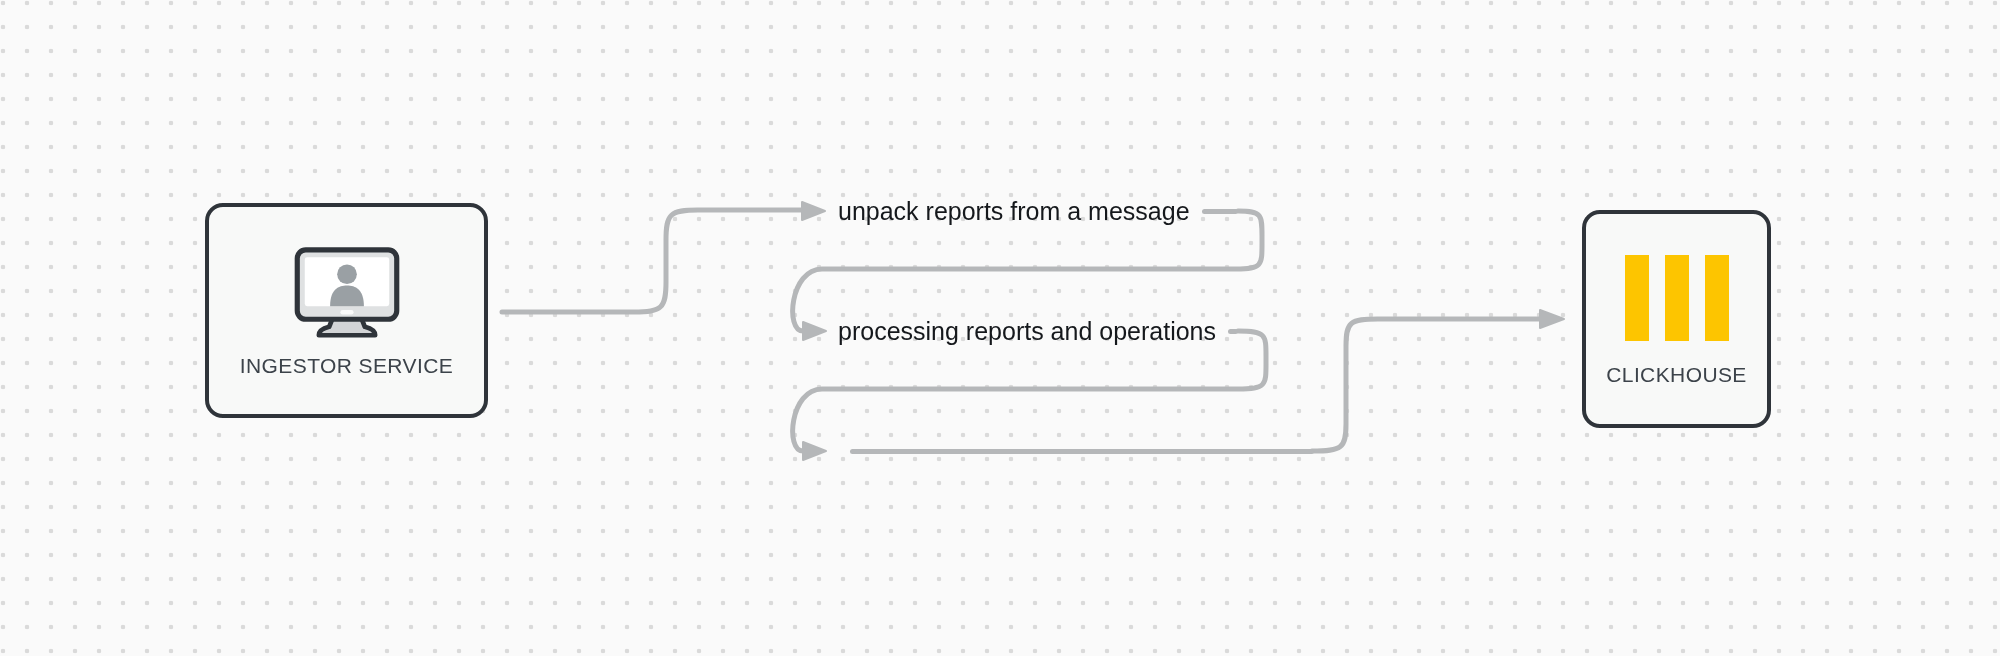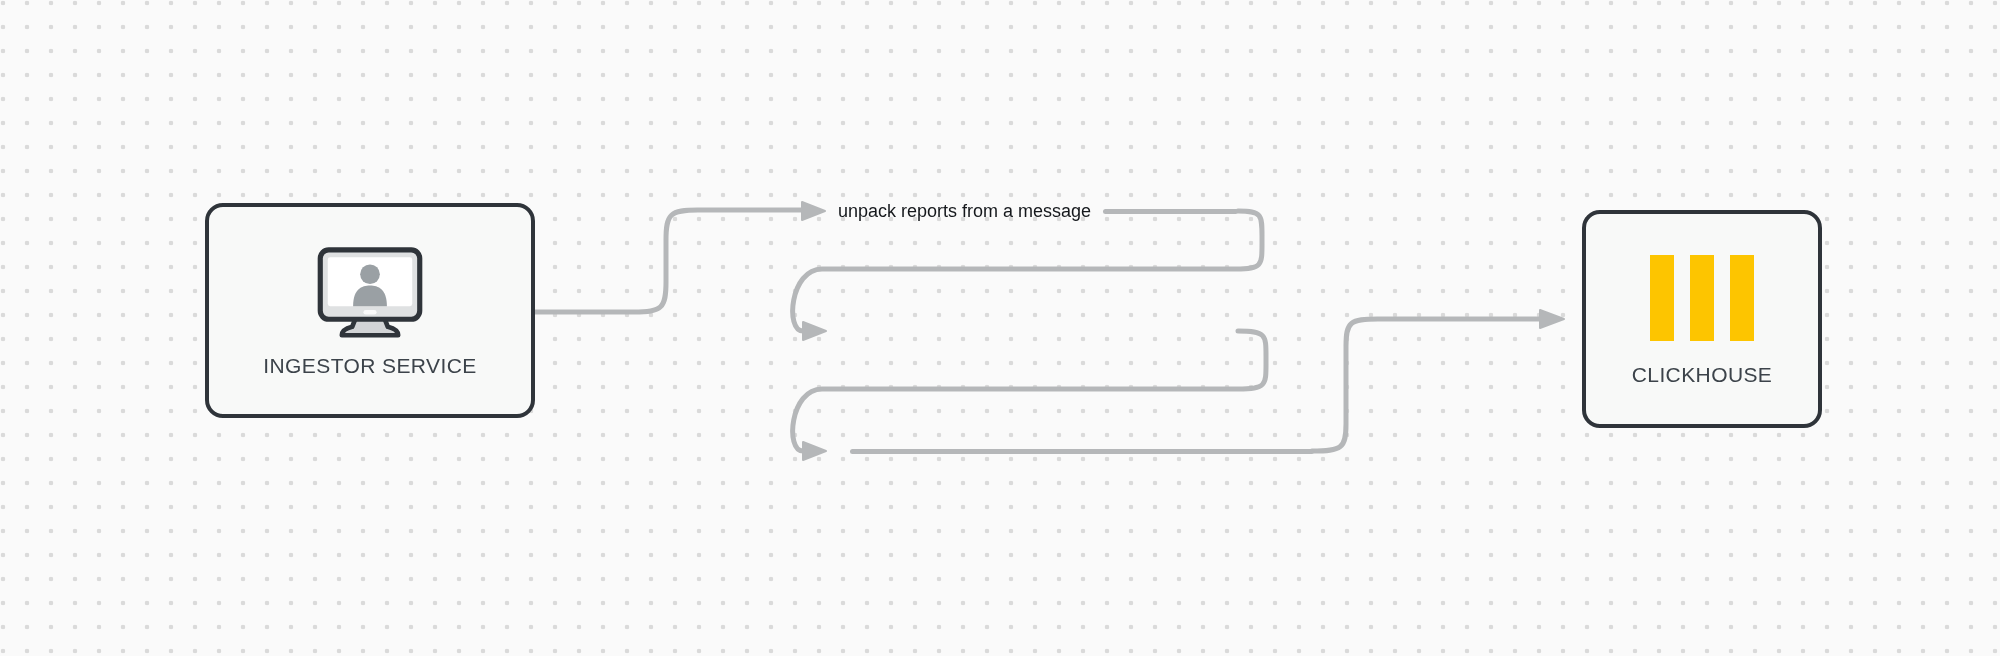--- a/index.html
+++ b/index.html
@@ -15,35 +15,35 @@
     background-image:radial-gradient(circle at 3px 3px, var(--grid-dot) 2px, transparent 2.6px);
     background-size:24px 24px;
   }
   svg.connectors{position:absolute;left:0;top:0;width:2000px;height:656px;}
   .connector{fill:none;stroke:var(--connector);stroke-width:5;stroke-linecap:round;stroke-linejoin:round;}
   .arrowhead{fill:var(--connector);stroke:var(--connector);stroke-width:2;stroke-linejoin:round;}
   .node{
     position:absolute;background:var(--node-bg);border:4px solid var(--node-border);
     border-radius:18px;display:flex;flex-direction:column;align-items:center;justify-content:center;
   }
-  .node-ingestor{left:205px;top:203px;width:330px;height:215px;}
-  .node-clickhouse{left:1582px;top:210px;width:240px;height:218px;}
+  .node-ingestor{left:205px;top:203px;width:283px;height:215px;}
+  .node-clickhouse{left:1582px;top:210px;width:189px;height:218px;}
   .node-label{
     font-size:21px;color:var(--node-label);letter-spacing:.4px;white-space:nowrap;
   }
   .node-ingestor .node-label{margin-top:12px;}
   .node-clickhouse .node-label{margin-top:22px;}
   .monitor-icon{display:block;}
   .ch-logo{display:flex;gap:16px;margin-top:4px;}
   .ch-bar{display:block;width:24px;height:86px;background:var(--clickhouse-yellow);}
   .step{
     position:absolute;height:28px;display:flex;align-items:center;
   }
   .step-label{
-    font-size:18px;color:var(--step-label);white-space:nowrap;line-height:28px;text-align:right;
+    font-size:25px;color:var(--step-label);white-space:nowrap;line-height:28px;text-align:right;
   }
   .step-stub{
     flex:1;height:5px;min-width:6px;margin-left:12px;background:var(--connector);border-radius:3px;
   }
   .step-1{left:838px;top:197px;width:400px;}
   .step-2{left:838px;top:317px;width:400px;}
   .step-3{left:838px;top:437px;width:476px;}
 </style>
 </head>
 <body>
@@ -80,18 +80,22 @@
       <span class="ch-bar"></span>
     </div>
     <div class="node-label">CLICKHOUSE</div>
   </div>
 
   <div class="step step-1">
     <span class="step-label">unpack reports from a message</span>
     <i class="step-stub"></i>
   </div>
 
+  <div class="step step-2">
+    <span class="step-label">processing reports and operations</span>
+    <i class="step-stub"></i>
+  </div>
 
   <div class="step step-3">
     <i class="step-stub"></i>
   </div>
 
 </div>
 
 </body></html>

